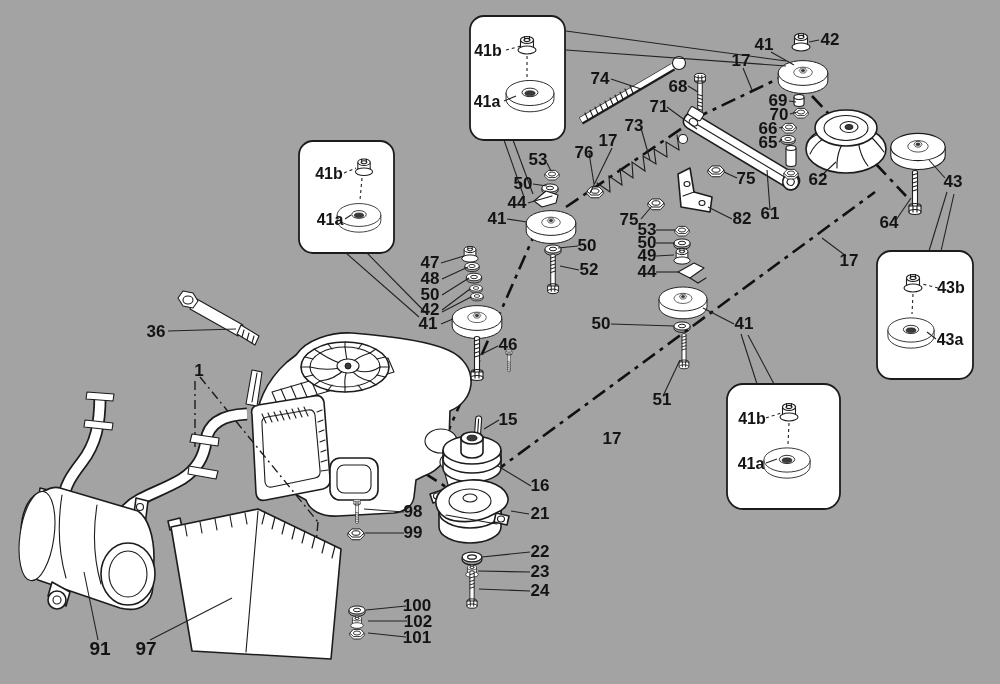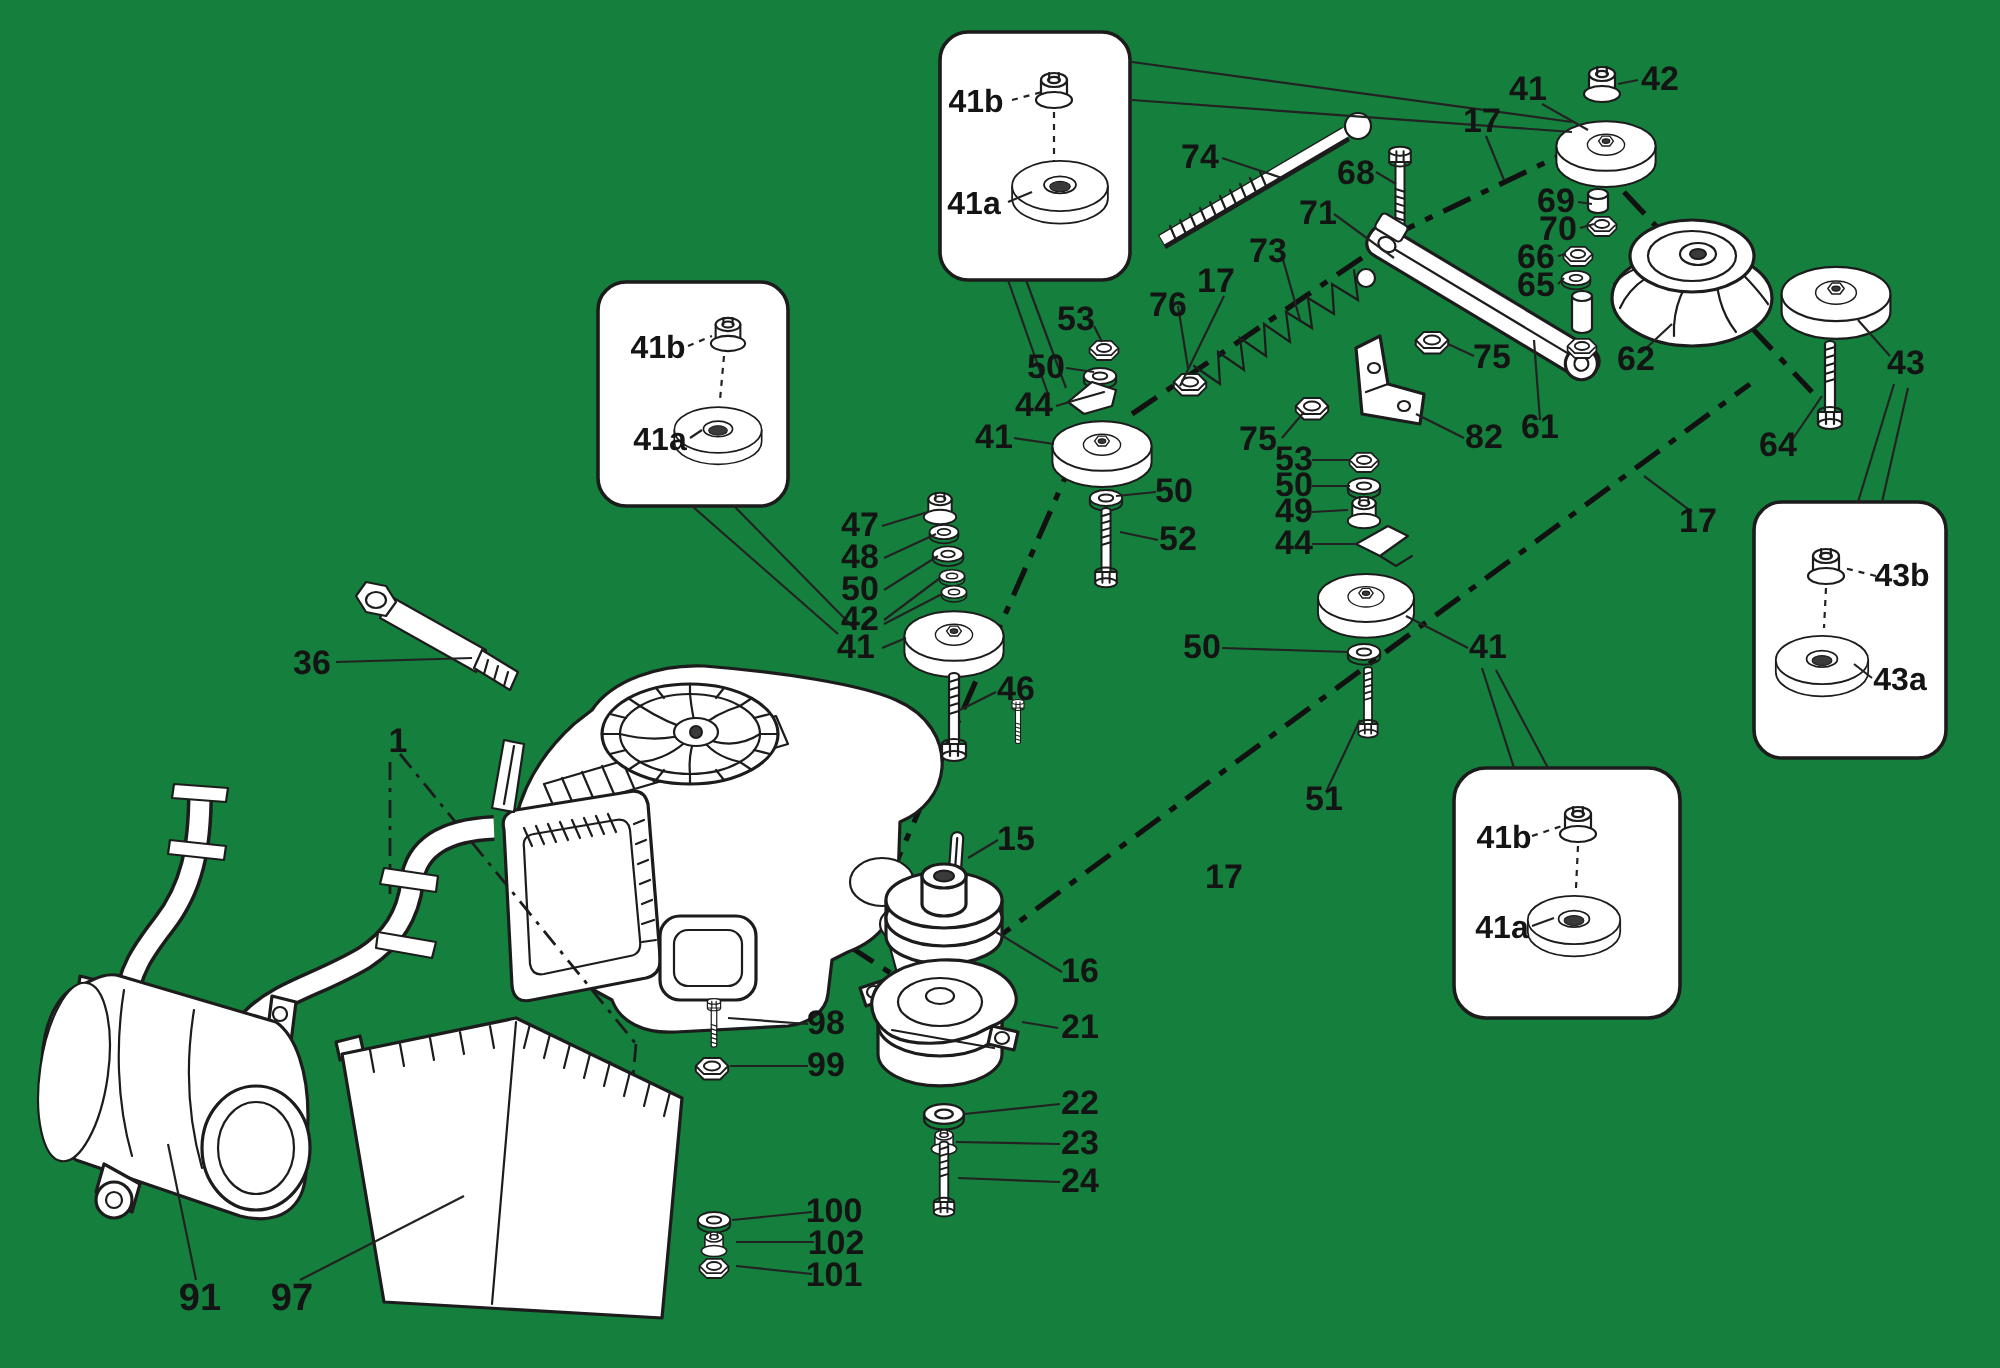--- a/index.html
+++ b/index.html
@@ -1,16 +1,16 @@
 <!DOCTYPE html>
 <html><head>
 <meta charset="utf-8">
 <style>
   html,body{margin:0;padding:0;background:#e8e8e8;}
-  #stage{position:relative;width:1000px;height:684px;background:#15803d;overflow:hidden;
+  #stage{position:relative;width:1000px;height:684px;background:#a3a3a3;overflow:hidden;
          font-family:"Liberation Sans", sans-serif;}
   svg{display:block}
   .inkthin{stroke:#1c1c1c;fill:none;stroke-width:1.1;stroke-linecap:round;}
   .white{fill:#ffffff;stroke:#1c1c1c;stroke-width:1.6;stroke-linejoin:round;}
   .whitethin{fill:#ffffff;stroke:#1c1c1c;stroke-width:1.1;stroke-linejoin:round;}
   .dark{fill:#3a3a3a;stroke:#1c1c1c;stroke-width:1;}
   .leader{stroke:#222222;stroke-width:1.1;fill:none;}
   .leader-dash{stroke:#222222;stroke-width:1.1;fill:none;stroke-dasharray:3 3;}
   .belt{stroke:#111111;stroke-width:2.6;fill:none;stroke-dasharray:15 6 4 6;}
   .refdash{stroke:#1c1c1c;stroke-width:1.4;fill:none;stroke-dasharray:9 4 2 4;}

